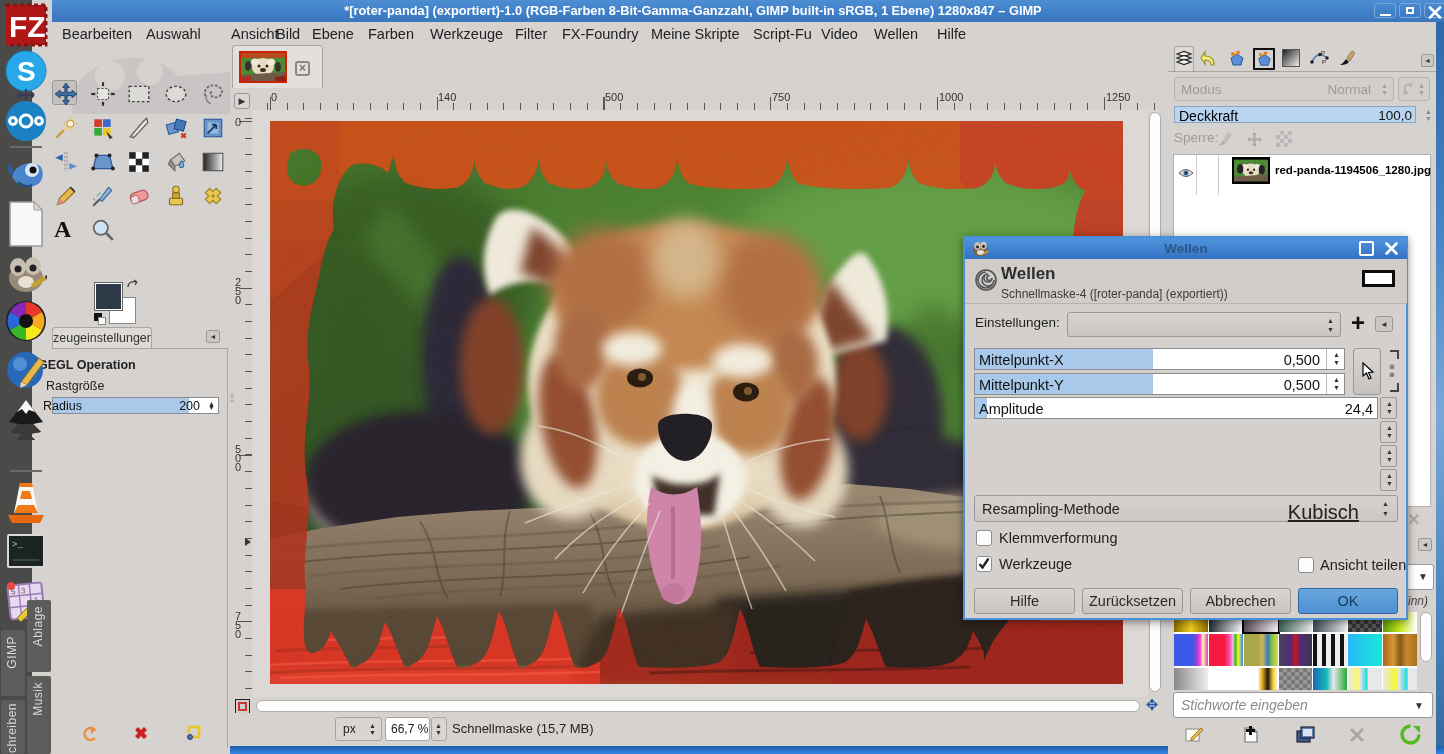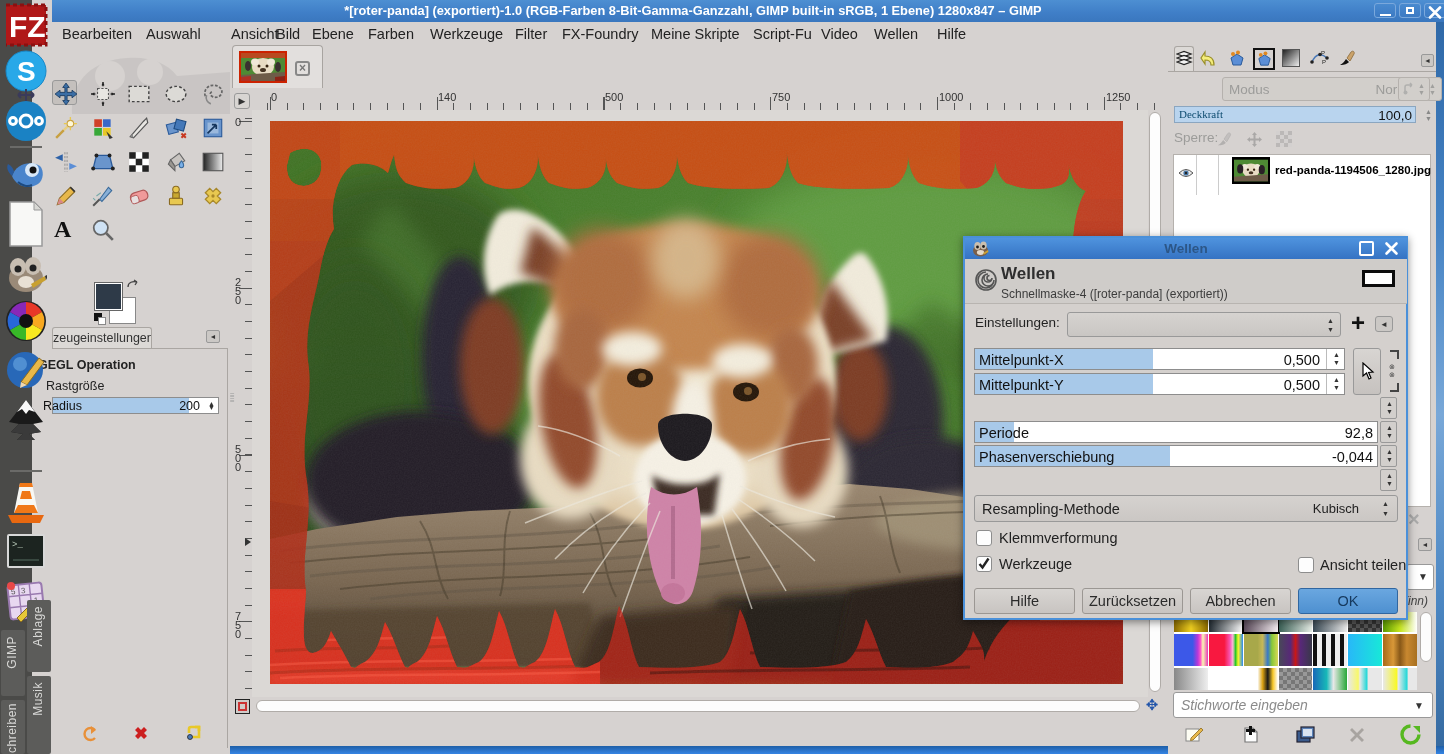--- a/index.html
+++ b/index.html
@@ -307,20 +307,29 @@
   <div class="abs" style="left:5px;top:653px;width:15px;height:15px;border:1px solid #222;background:#cfccc9;">
     <div style="width:9px;height:9px;margin:2px;border:2px solid #cc3333;"></div>
   </div>
 
   <div class="abs" style="left:26px;top:654px;width:884px;height:12px;border:1px solid #b0aca8;border-radius:6px;background:#fdfdfd;"></div>
 
   <div class="abs" style="left:913px;top:650px;width:18px;height:18px;color:#2255aa;font-size:15px;line-height:18px;text-align:center;">✥</div>
 
   <div class="abs" style="left:919px;top:66px;width:12px;height:580px;border:1px solid #b0aca8;border-radius:6px;background:#fdfdfd;"></div>
 
+  <div class="abs" style="left:0;top:667px;width:938px;height:33px;background:#d6d2d0;">
+    <div class="abs" style="left:105px;top:4px;width:47px;height:24px;background:#d8d5d2;border:1px solid #a8a4a0;border-radius:3px;font-size:12px;color:#222;padding-left:7px;line-height:22px;">px<span class="spn" style="right:5px;top:4px;">▲</span><span class="spn" style="right:5px;bottom:4px;">▼</span></div>
+    <div class="abs" style="left:155px;top:4px;width:45px;height:24px;background:#fff;border:1px solid #a8a4a0;border-radius:3px;font-size:12px;color:#222;padding-left:5px;line-height:22px;">66,7 %</div>
+    <div class="abs" style="left:201px;top:4px;width:16px;height:24px;background:#d8d5d2;border:1px solid #a8a4a0;border-radius:3px;">
+        <span class="spn" style="right:4px;top:4px;">▲</span>
+        <span class="spn" style="right:4px;bottom:4px;">▼</span>
+      </div>
+    <div class="abs" style="left:222px;top:5px;font-size:13px;color:#222;line-height:22px;">Schnellmaske (15,7 MB)</div>
+  </div>
 </div>
 
 <div class="abs" id="toolbox">
 
   <svg class="abs" style="left:0px;top:-4px;opacity:0.13" width="178" height="72" viewBox="0 0 178 72">
     <g fill="#777">
         <path d="M20,72 C18,40 40,18 75,16 C95,14 115,20 125,34 L178,30 L178,72 Z"></path>
         <circle cx="58" cy="34" r="15" fill="#d6d2d0"></circle>
         <circle cx="98" cy="30" r="13" fill="#d6d2d0"></circle>
       </g>
@@ -510,36 +519,36 @@
       <circle cx="17" cy="9" r="1.8" fill="#222"></circle>
       <text x="11" y="6" font-size="6" fill="#222">P</text>
       <text x="12" y="15" font-size="6" fill="#222">P</text>
     </svg>
   <svg class="abs" style="left:170px;top:3px" width="19" height="19" viewBox="0 0 19 19">
       <path d="M2,16 C5,14 6,13 8,10 L11,13 C9,15 7,16 2,16 Z" fill="#111"></path>
       <path d="M9,9 L12,12 L16,5 C17,3 15,1 13,3 Z" fill="#caa26a" stroke="#8a6a3a" stroke-width="0.8"></path>
     </svg>
   <div class="abs" style="left:253px;top:8px;width:13px;height:13px;background:#cbc8c5;border:1px solid #999;border-radius:2px;font-size:7px;color:#333;text-align:center;line-height:12px;">◄</div>
 
-  <div class="abs" style="left:6px;top:31px;width:220px;height:24px;background:#d2cfcb;border:1px solid #b5b1ad;border-radius:3px;margin-left:48px;">
+  <div class="abs" style="left:6px;top:31px;width:220px;height:24px;background:#d2cfcb;border:1px solid #b5b1ad;border-radius:3px;">
     <span style="position:absolute;left:6px;top:4px;font-size:13.5px;color:#9c9c9a;">Modus</span>
     <span style="position:absolute;right:22px;top:4px;font-size:13.5px;color:#9c9c9a;">Normal</span>
     <span class="spn" style="right:5px;top:4px;color:#a0a09e;">▲</span>
       <span class="spn" style="right:5px;bottom:4px;color:#a0a09e;">▼</span>
   </div>
   <div class="abs" style="left:230px;top:31px;width:32px;height:24px;background:#d2cfcb;border:1px solid #b5b1ad;border-radius:3px;">
     <svg width="14" height="14" style="margin:4px 0 0 3px" viewBox="0 0 14 14">
         <path d="M3,10 L3,5 Q3,3 5,3 L10,3 M10,3 L8,1 M10,3 L8,5" stroke="#b0b0ae" stroke-width="1.5" fill="none"></path>
         <circle cx="3.5" cy="10.5" r="2" fill="#b0b0ae"></circle>
       </svg>
     <span class="spn" style="right:4px;top:4px;color:#a0a09e;">▲</span><span class="spn" style="right:4px;bottom:4px;color:#a0a09e;">▼</span>
   </div>
 
   <div class="abs" style="left:6px;top:60px;width:242px;height:17px;background:#b9d4ee;border:1px solid #8ba6c0;">
-    <span style="position:absolute;left:4px;top:1px;font-size:11px;color:#0c4a6e;font-family:Liberation Serif, serif;">Deckkraft</span>
+    <span style="position:absolute;left:4px;top:1px;font-size:14px;color:#000000;">Deckkraft</span>
     <span style="position:absolute;right:3px;top:1px;font-size:13.5px;color:#111;">100,0</span>
   </div>
   <div class="abs" style="left:252px;top:61px;width:14px;height:16px;">
       <span class="spn" style="right:2px;top:1px;color:#888;">▲</span>
       <span class="spn" style="right:2px;bottom:1px;color:#888;">▼</span>
     </div>
 
   <div class="abs" style="left:6px;top:84px;font-size:13.5px;color:#9c9c9a;">Sperre:</div>
   <svg class="abs" style="left:48px;top:85px" width="17" height="17" viewBox="0 0 19 19" opacity="0.45">
       <path d="M2,16 C5,14 6,13 8,10 L11,13 C9,15 7,16 2,16 Z" fill="#888"></path>
@@ -689,38 +698,33 @@
     </div>
   <div class="srow" style="left:9px;top:135px;width:371px;">
       <div class="sfill" style="width:178px"></div>
       <span class="slab">Mittelpunkt-Y</span>
       <span class="sval" style="right:24px">0,500</span>
       <span class="spx">
         <span>▲</span>
         <span>▼</span>
       </span>
     </div>
+  <div class="srow" style="left:9px;top:159px;width:404px;">
+      <div class="sfill" style="width:12px"></div>
+      <span class="slab">Amplitude</span>
+      <span class="sval" style="right:4px">24,4</span>
+    </div>
     <span class="spo" style="top:159px">
       <span>▲</span>
       <span>▼</span>
     </span>
-  <div class="srow" style="left:9px;top:183px;width:404px;">
-      <div class="sfill" style="width:39px"></div>
-      <span class="slab">Periode</span>
-      <span class="sval" style="right:4px">92,8</span>
-    </div>
     <span class="spo" style="top:183px">
       <span>▲</span>
       <span>▼</span>
     </span>
-  <div class="srow" style="left:9px;top:207px;width:404px;">
-      <div class="sfill" style="width:195px"></div>
-      <span class="slab">Phasenverschiebung</span>
-      <span class="sval" style="right:4px">-0,044</span>
-    </div>
     <span class="spo" style="top:207px">
       <span>▲</span>
       <span>▼</span>
     </span>
     <span class="spo" style="top:231px">
       <span>▲</span>
       <span>▼</span>
     </span>
 
   <div class="abs" style="left:388px;top:110px;width:28px;height:47px;background:linear-gradient(#d8d5d2,#c6c2bf);border:1px solid #999;border-radius:3px;">
@@ -729,21 +733,21 @@
       </svg>
   </div>
   <div class="abs" style="left:421px;top:112px;width:13px;height:42px;color:#444;">
     <div style="position:absolute;top:0;right:0;width:9px;height:9px;border-top:2px solid #444;border-right:2px solid #444;"></div>
     <div style="position:absolute;top:13px;left:3px;font-size:7px;">⊗<br>⊗</div>
     <div style="position:absolute;bottom:0;right:0;width:9px;height:9px;border-bottom:2px solid #444;border-right:2px solid #444;"></div>
   </div>
 
   <div class="abs" style="left:9px;top:257px;width:424px;height:27px;background:linear-gradient(#d5d2cf,#cbc7c4);border:1px solid #999;border-radius:3px;">
     <span style="position:absolute;left:7px;top:5px;font-size:14.5px;color:#222;">Resampling-Methode</span>
-    <span style="position:absolute;right:38px;top:5px;font-size:13px;color:#222;">Kubisch</span>
+    <span style="position:absolute;right:38px;top:5px;font-size:20px;color:#222;text-decoration:underline;">Kubisch</span>
     <span class="spn" style="right:8px;top:4px;">▲</span>
       <span class="spn" style="right:8px;bottom:4px;">▼</span>
   </div>
 
   <div class="cb" style="left:11px;top:292px;"></div>
     <div class="abs" style="left:34px;top:292px;font-size:14.5px;color:#222;">Klemmverformung</div>
   <div class="cb" style="left:11px;top:318px;"><svg width="14" height="14" viewBox="0 0 14 14">
         <path d="M2.5,7 L5.5,10.5 L11.5,1.5" stroke="#222" stroke-width="2.4" fill="none"></path>
       </svg></div>
     <div class="abs" style="left:34px;top:318px;font-size:14.5px;color:#222;">Werkzeuge</div>

